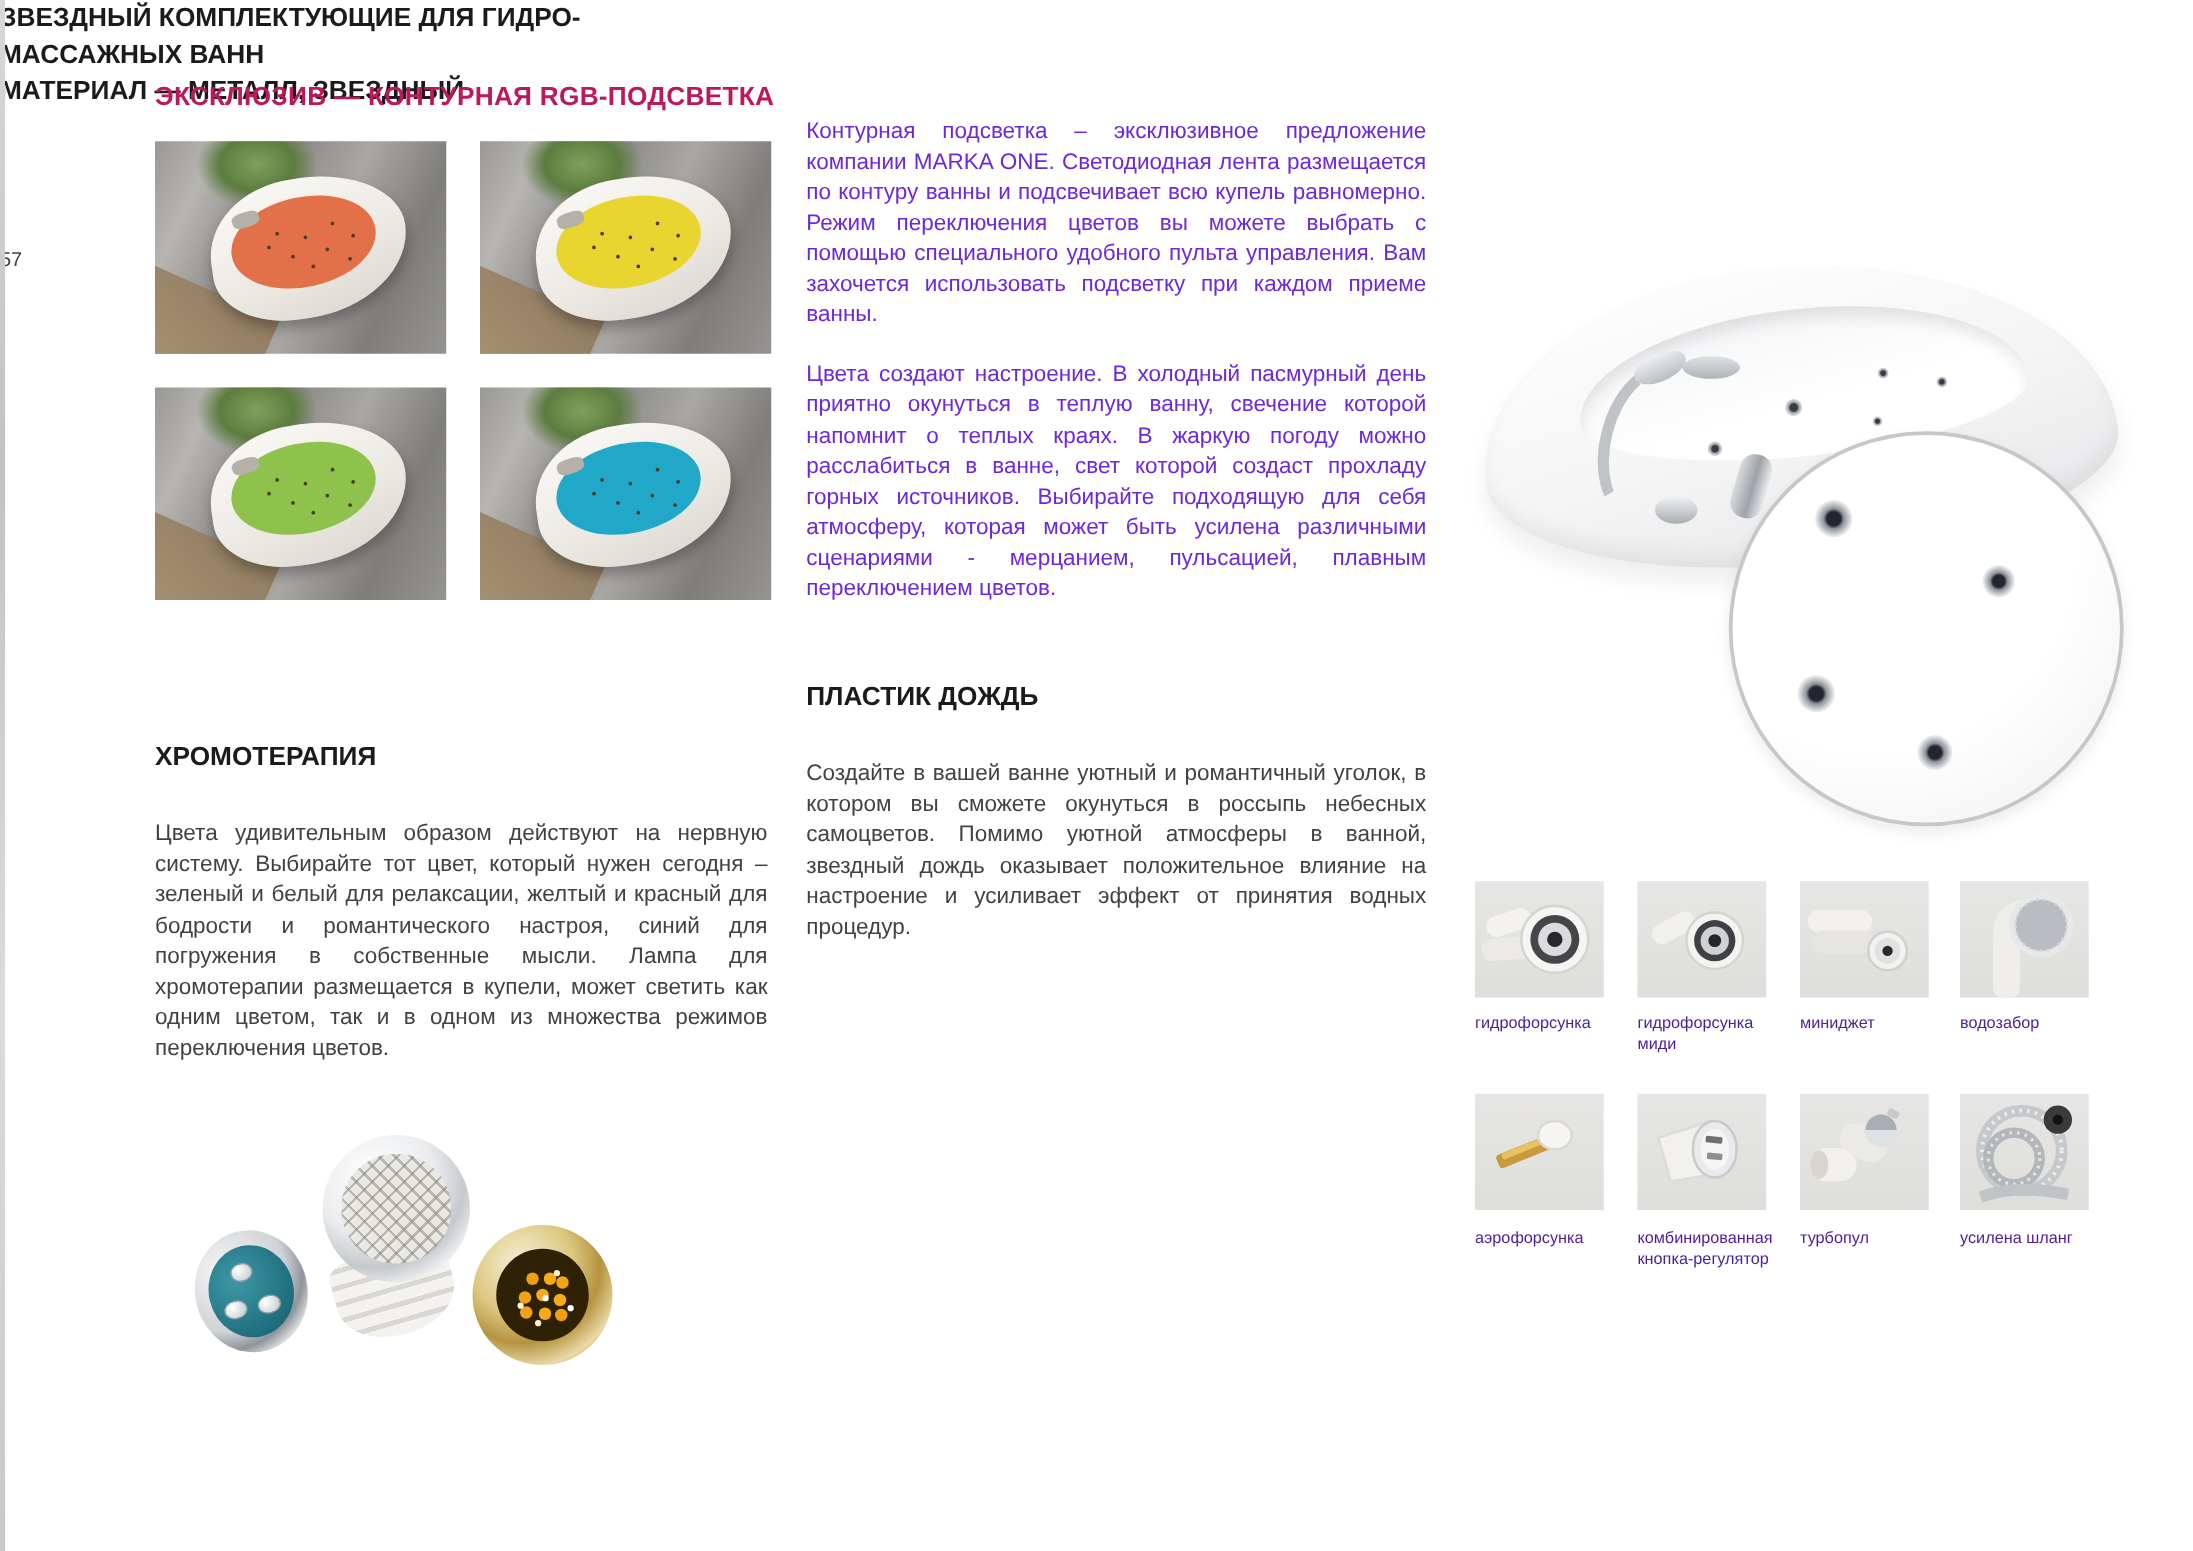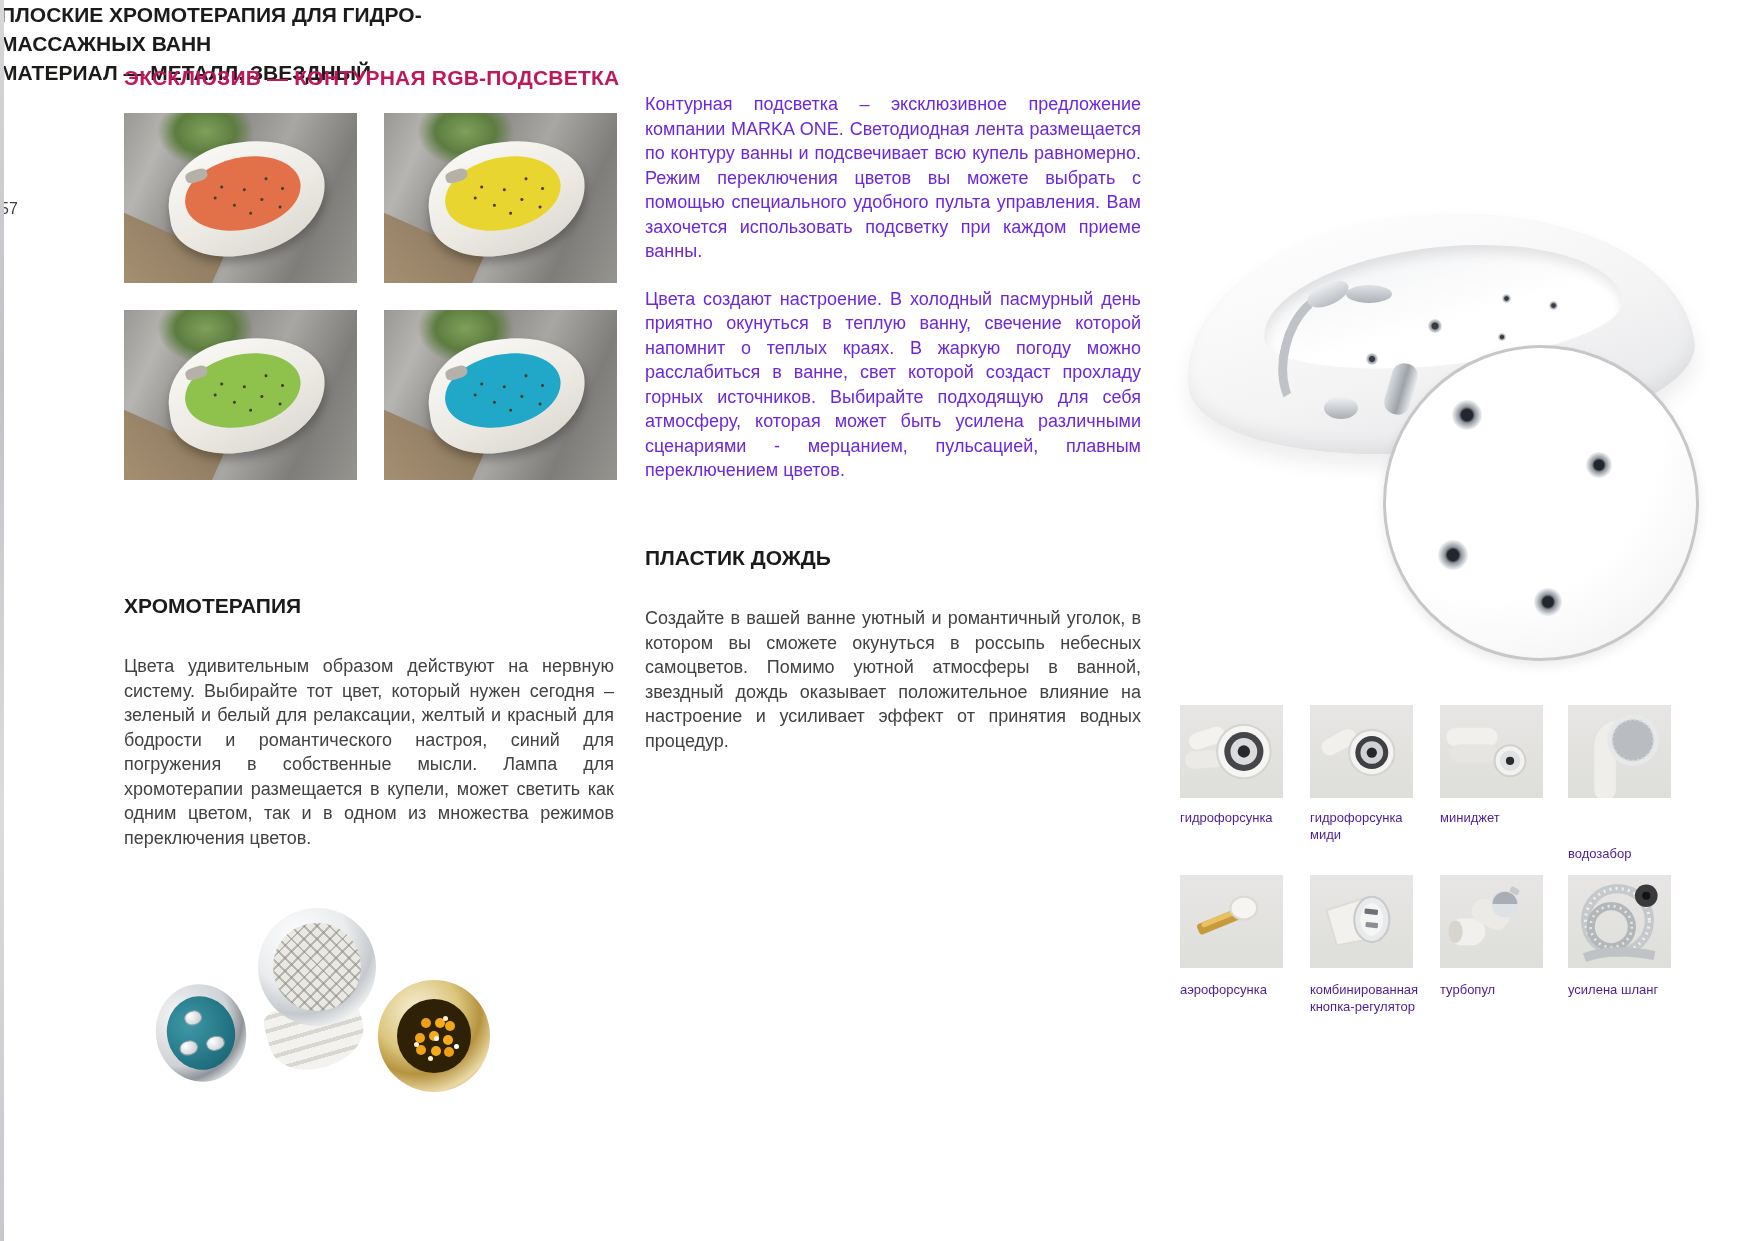--- a/index.html
+++ b/index.html
@@ -173,21 +173,21 @@
     <div class="chromo-h">ХРОМОТЕРАПИЯ</div>
     <div class="para">Цвета удивительным образом действуют на нервную систему. Выбирайте тот цвет, который нужен сегодня – зеленый и белый для релаксации, желтый и красный для бодрости и романтического настроя, синий для погружения в собственные мысли. Лампа для хромотерапии размещается в купели, может светить как одним цветом, так и в одном из множества режимов переключения цветов.</div>
   </div>
 
   <div class="sect" style="left:645px;top:546px;width:496px;">
     <div class="chromo-h">ПЛАСТИК ДОЖДЬ</div>
     <div class="para">Создайте в вашей ванне уютный и романтичный уголок, в котором вы сможете окунуться в россыпь небесных самоцветов. Помимо уютной атмосферы в ванной, звездный дождь оказывает положительное влияние на настроение и усиливает эффект от принятия водных процедур.</div>
   </div>
 
   <div class="right-h">
-    <div>ПЛОСКИЕ ХРОМОТЕРАПИЯ ДЛЯ ГИДРО-</div>
+    <div>ЗВЕЗДНЫЙ КОМПЛЕКТУЮЩИЕ ДЛЯ ГИДРО-</div>
     <div>МАССАЖНЫХ ВАНН</div>
     <div>МАТЕРИАЛ — МЕТАЛЛ, ЗВЕЗДНЫЙ</div>
   </div>
 
   <div class="big-bath">
     <div class="bb-body"></div>
     <div class="bb-inner"></div>
     <div class="bb-arc"></div>
     <div class="bb-head"></div>
     <div class="bb-dish"></div>
@@ -238,21 +238,21 @@
     <svg viewBox="0 0 100 90">
       <path d="M36 82 L36 42 Q36 26 52 24 L58 23" stroke="#efeeea" stroke-width="21" fill="none" stroke-linecap="round"></path>
       <circle cx="63" cy="34" r="25" fill="#e6e8ea"></circle>
       <circle cx="63" cy="34" r="20" fill="#b9bdc1"></circle>
       <circle cx="63" cy="34" r="20" fill="none" stroke="#d6d8da" stroke-width="2" stroke-dasharray="2 3"></circle>
     </svg>
   </div>
   <div class="comp-label" style="left:1180px;top:810px;">гидрофорсунка</div>
   <div class="comp-label" style="left:1310px;top:810px;">гидрофорсунка миди</div>
   <div class="comp-label" style="left:1440px;top:810px;">миниджет</div>
-  <div class="comp-label" style="left:1568px;top:846px;">водозабор</div>
+  <div class="comp-label" style="left:1568px;top:810px;">водозабор</div>
 
   <div class="comp-thumb" style="left:1180px;top:875px;">
     <svg viewBox="0 0 100 90">
       <rect x="16" y="40" width="42" height="11" rx="3" fill="#c79a3d" transform="rotate(-22 37 45)"></rect>
       <rect x="20" y="40" width="34" height="5" rx="2" fill="#e7c162" transform="rotate(-22 37 43)"></rect>
       <ellipse cx="62" cy="32" rx="13" ry="11" fill="#f6f5f2" stroke="#dbd9d4" stroke-width="2"></ellipse>
     </svg>
   </div>
   <div class="comp-thumb" style="left:1310px;top:875px;">
     <svg viewBox="0 0 100 90">

